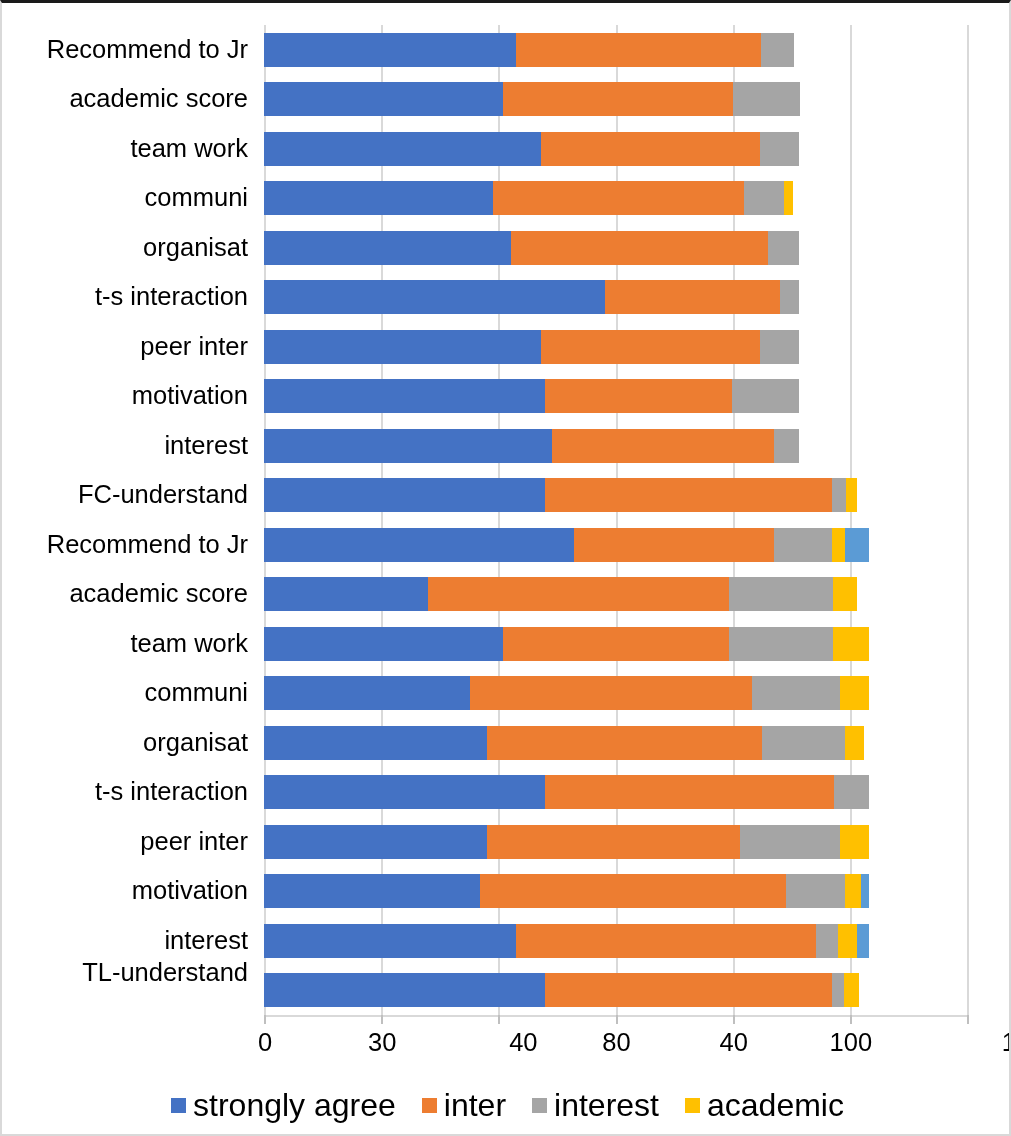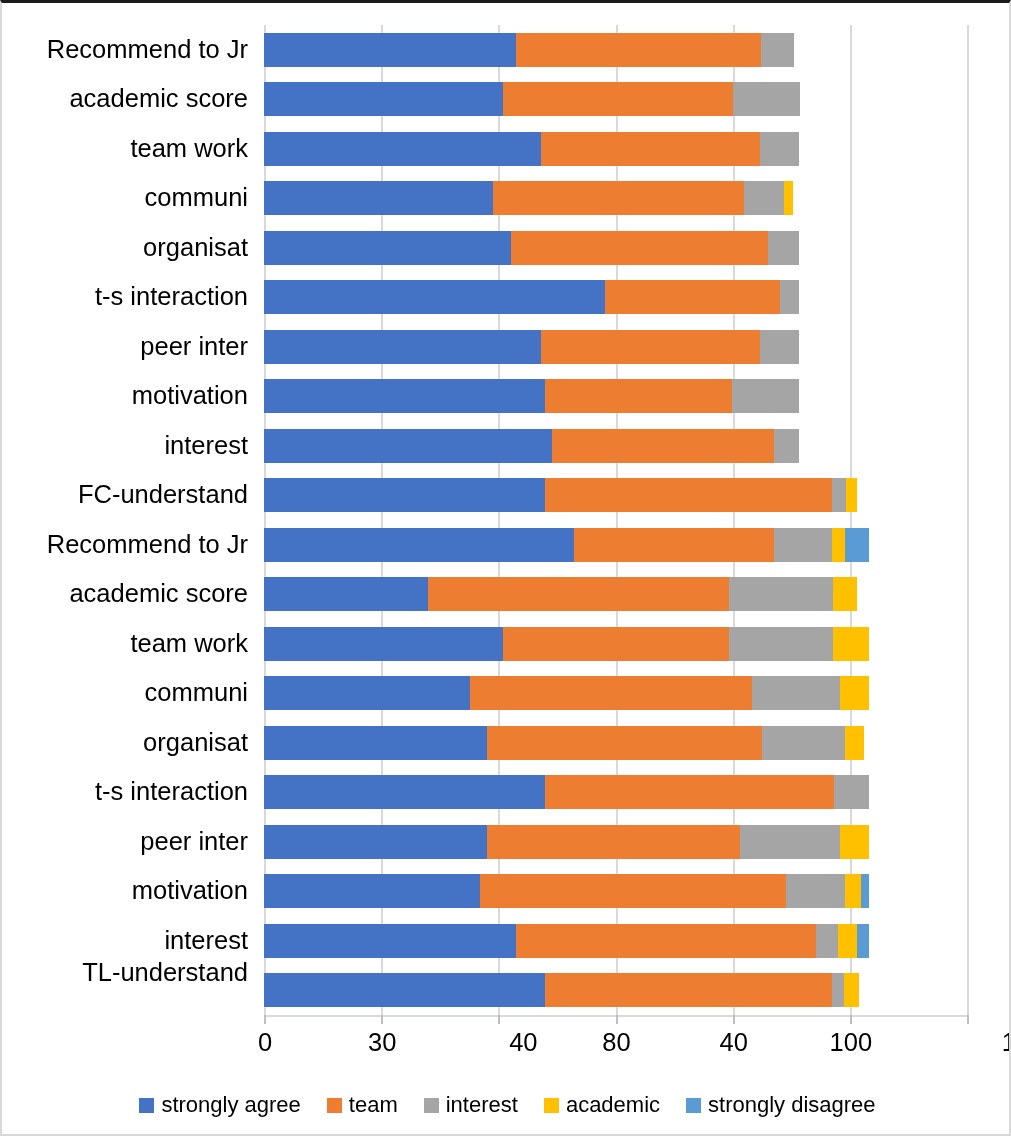--- a/index.html
+++ b/index.html
@@ -133,21 +133,21 @@
     gap: 7px;
     white-space: nowrap;
   }
   .legend-swatch {
     width: 15px;
     height: 15px;
     flex: 0 0 auto;
     display: block;
   }
   .legend-text {
-    font-size: 22px;
+    font-size: 32px;
     color: #000000;
     line-height: 1;
     font-family: "Liberation Sans", sans-serif;
   }
 </style>
 </head>
 <body>
 
 <div id="chart-root">
   <div class="plot-wrap">
@@ -319,30 +319,26 @@
         <div class="x-ticklabel" style="left: 1021px;">120</div>
       </div>
 
     <div class="legend" id="legend">
         <div class="legend-item">
           <span class="legend-swatch" style="background: rgb(68, 114, 196);"></span>
           <span class="legend-text">strongly agree</span>
         </div>
         <div class="legend-item">
           <span class="legend-swatch" style="background: rgb(237, 125, 49);"></span>
-          <span class="legend-text">team</span>
+          <span class="legend-text">inter</span>
         </div>
         <div class="legend-item">
           <span class="legend-swatch" style="background: rgb(165, 165, 165);"></span>
           <span class="legend-text">interest</span>
         </div>
         <div class="legend-item">
           <span class="legend-swatch" style="background: rgb(255, 192, 0);"></span>
           <span class="legend-text">academic</span>
         </div>
-        <div class="legend-item">
-          <span class="legend-swatch" style="background: rgb(91, 155, 213);"></span>
-          <span class="legend-text">strongly disagree</span>
-        </div>
       </div>
 
   </div>
 </div>
 
 </body></html>

